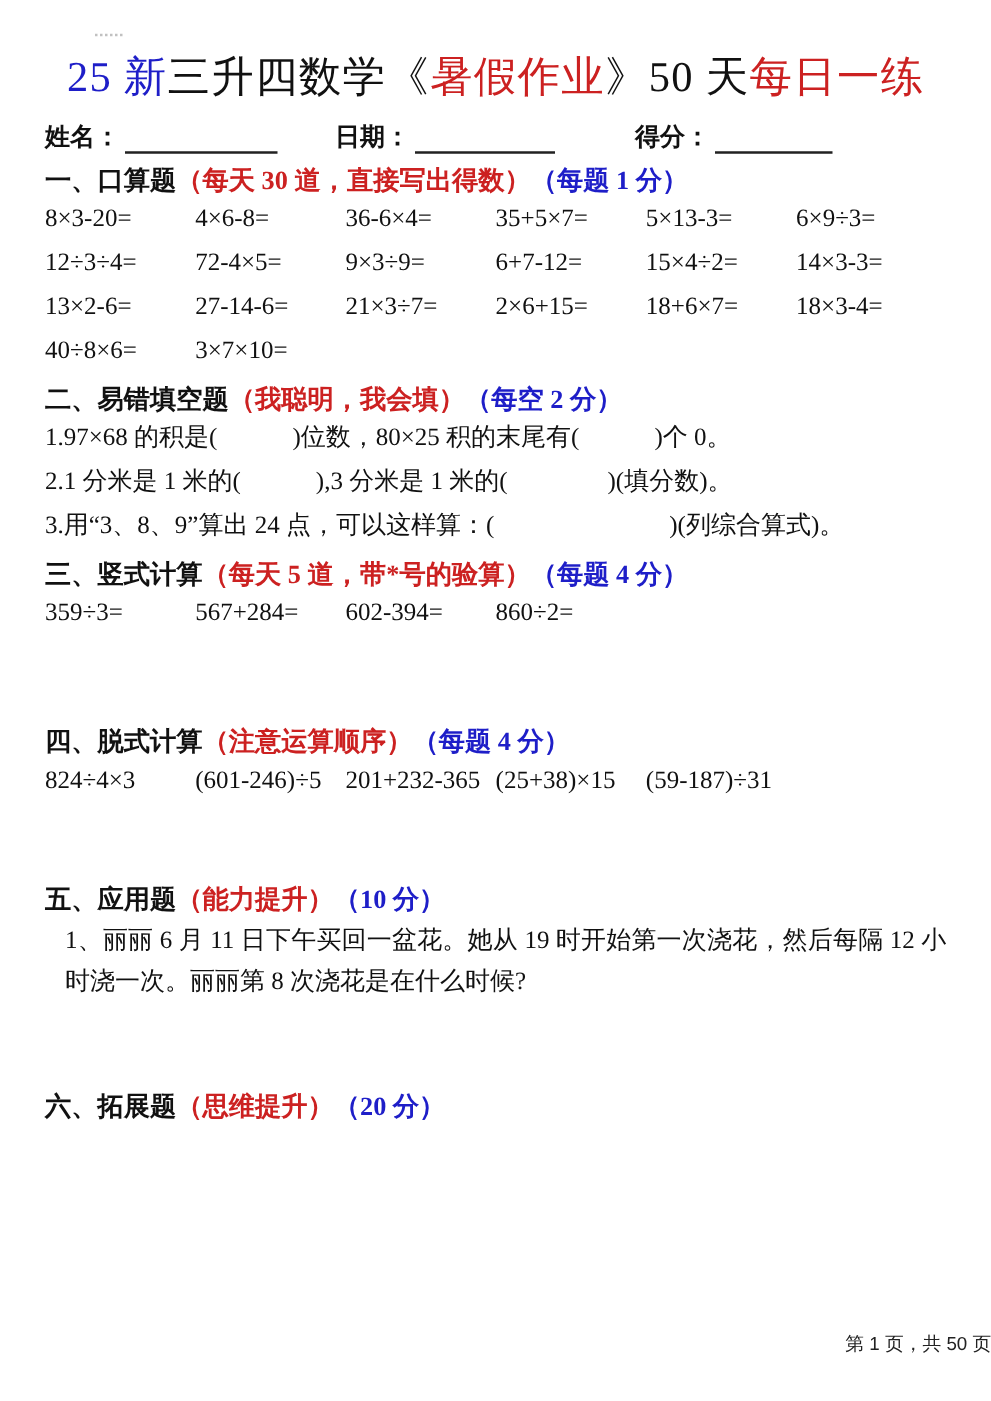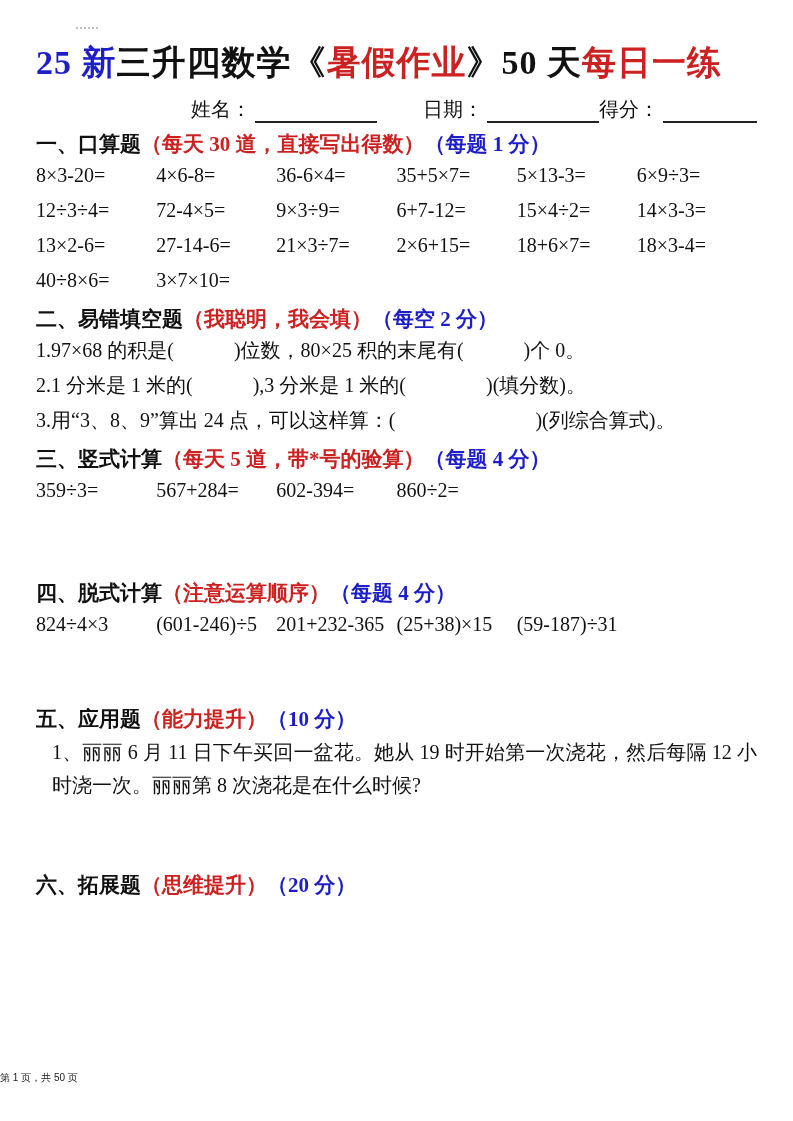--- a/index.html
+++ b/index.html
@@ -23,42 +23,41 @@
     left: 76px;
     top: 22px;
     width: 22px;
     height: 5px;
     background: transparent;
     border-bottom: 2px dotted #999999;
     opacity: 0.6;
   }
   .title {
     margin: 44px 0 8px 0;
-    text-align: left;
+    text-align: center;
     font-size: 34px;
-    font-weight: 700;
+    font-weight: 400;
     letter-spacing: 1px;
     line-height: 1.1;
     white-space: nowrap;
   }
   .blue { color: var(--accent-blue, #1e1ec8); }
   .red  { color: var(--accent-red, #cc2121); }
 
   .info-line {
     display: flex;
     align-items: flex-end;
     font-size: 20px;
-    font-weight: 400;
+    font-weight: 700;
     height: 34px;
     margin-bottom: 4px;
-    justify-content: flex-end;
   }
   .info-group { display: flex; align-items: flex-end; }
   .info-gap-1 { margin-left: 46px; }
-  .info-gap-2 { }
+  .info-gap-2 { margin-left: 64px; }
   .blank {
     display: inline-block;
     border-bottom: 2px solid #222222;
     height: 22px;
     margin-left: 4px;
   }
   .blank-name  { width: 122px; }
   .blank-date  { width: 112px; }
   .blank-score { width: 94px; }
 
@@ -110,22 +109,22 @@
     display: block;
     border-bottom: 1px solid #111111;
     padding: 0 3px 1px 3px;
   }
   .frac .den { display: block; padding-top: 1px; }
   .footer {
     position: absolute;
     left: 0;
     right: 0;
     bottom: 36px;
-    text-align: left;
-    font-size: 10px;
+    text-align: right;
+    font-size: 15px;
     color: #222222;
     font-family: "Liberation Sans", "DejaVu Sans", sans-serif;
   }
 </style>
 </head>
 <body>
 
 <div class="page">
 
   <div class="scan-mark"></div>

